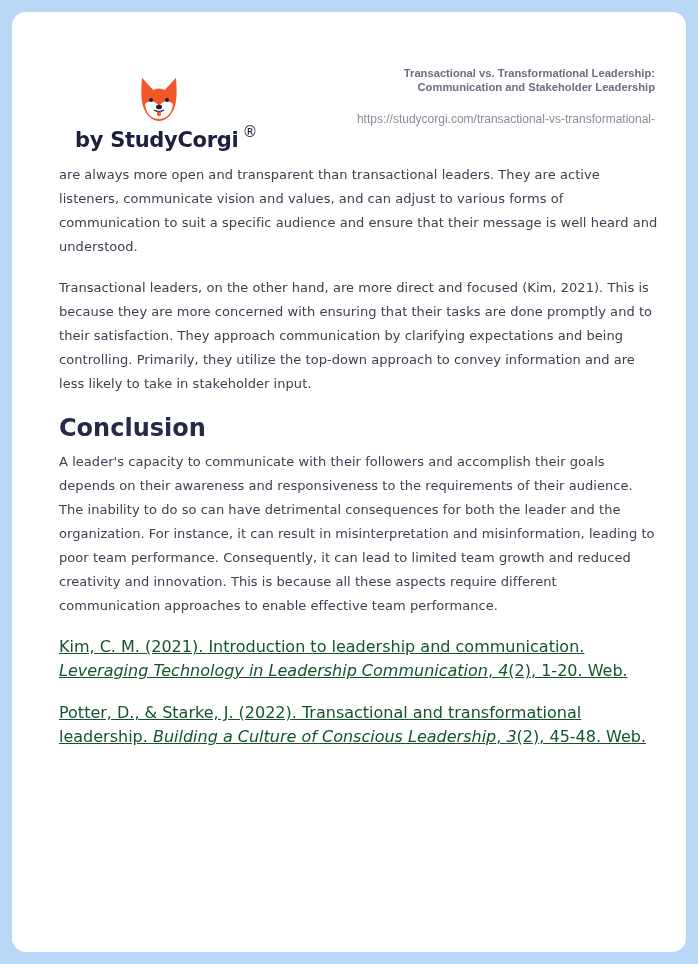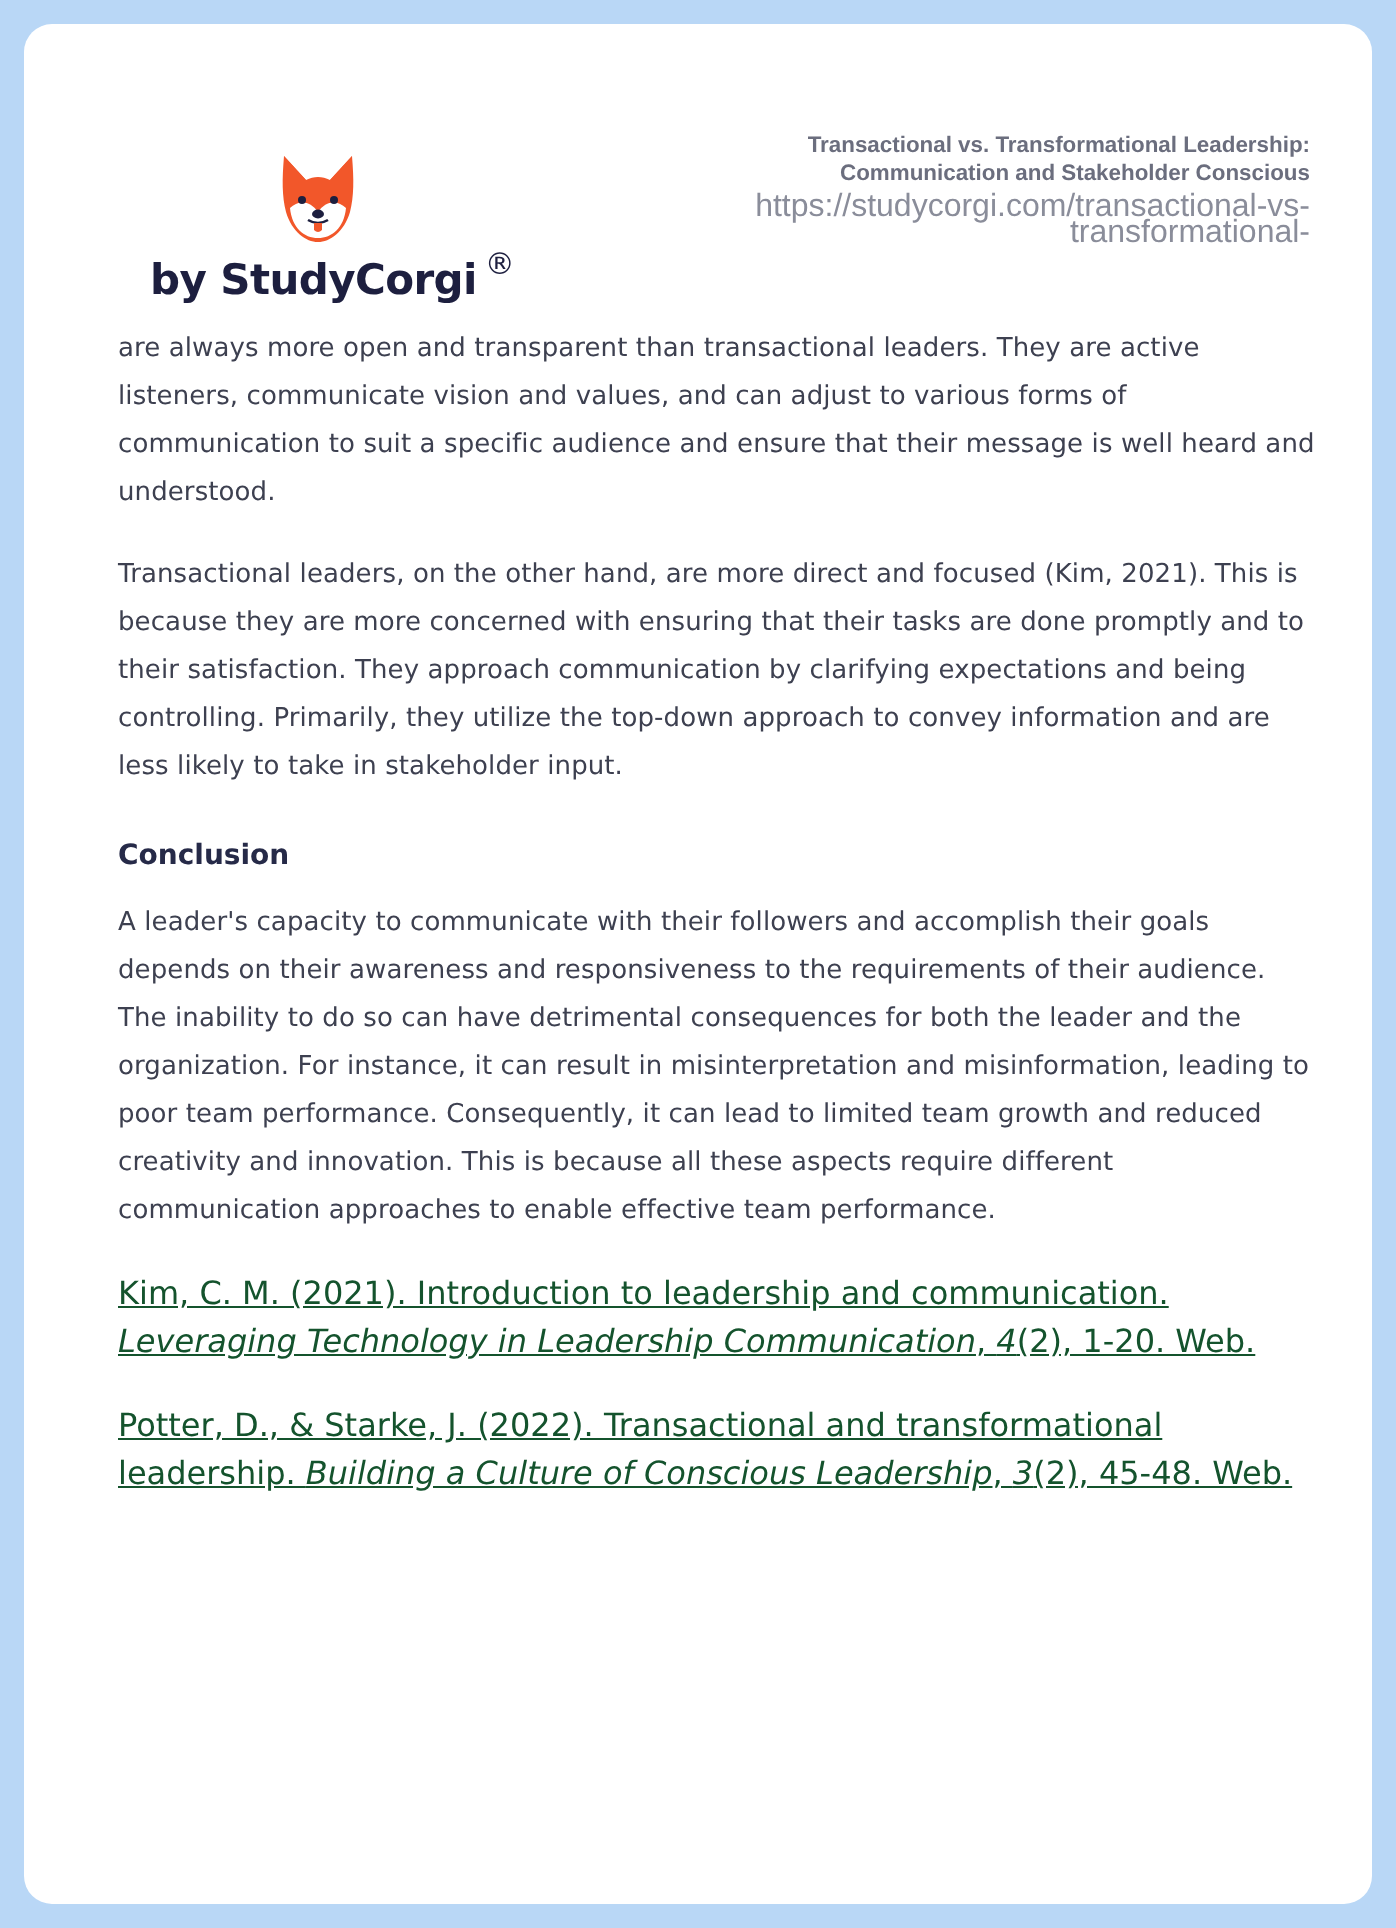--- a/index.html
+++ b/index.html
@@ -71,44 +71,44 @@
     .meta-title {
       font-family: "Liberation Sans", sans-serif;
       font-weight: bold;
       font-size: 11.2px;
       line-height: 14px;
       color: #6b6e7e;
       text-align: right;
     }
     .meta-url {
       font-family: "Liberation Sans", sans-serif;
-      font-size: 16px;
+      font-size: 12px;
       line-height: 13px;
       color: #8a8d9a;
-      margin-top: 3px;
+      margin-top: 19px;
     }
     .content {
       position: absolute;
       left: 47px;
       top: 151px;
       width: 600px;
     }
     p.body {
       margin: 0 0 17px 0;
       font-family: "DejaVu Sans", sans-serif;
       font-size: 13px;
       line-height: 24px;
       color: #3d4050;
       letter-spacing: 0.05px;
     }
     h2 {
       margin: 20px 0 10px 0;
       font-family: "DejaVu Sans", sans-serif;
       font-weight: bold;
-      font-size: 14px;
+      font-size: 24px;
       line-height: 24px;
       color: #262a48;
     }
     p.ref {
       margin: 0 0 18px 0;
       font-family: "DejaVu Sans", sans-serif;
       font-size: 16px;
       line-height: 24px;
       color: #14532d;
       text-decoration: underline;
@@ -143,21 +143,21 @@
           <path d="M18 35.5 L22 35.5 L22 39 Q20 41 18 39 Z" fill="#f2572a"></path>
         </svg>
       </span>
       <span class="logo-text">
         <span>by StudyCorgi</span><span class="logo-reg">®</span>
       </span>
     </div>
     <div class="meta">
       <div class="meta-title">
         <div>Transactional vs. Transformational Leadership:</div>
-        <div>Communication and Stakeholder Conscious</div>
+        <div>Communication and Stakeholder Leadership</div>
       </div>
       <div class="meta-url">
         <div>https://studycorgi.com/transactional-vs-transformational-</div>
       </div>
     </div>
   </div>
 
   <div class="content">
     <p class="body">are always more open and transparent than transactional leaders. They are active listeners, communicate vision and values, and can adjust to various forms of communication to suit a specific audience and ensure that their message is well heard and understood.</p>
     <p class="body">Transactional leaders, on the other hand, are more direct and focused (Kim, 2021). This is because they are more concerned with ensuring that their tasks are done promptly and to their satisfaction. They approach communication by clarifying expectations and being controlling. Primarily, they utilize the top-down approach to convey information and are less likely to take in stakeholder input.</p>

